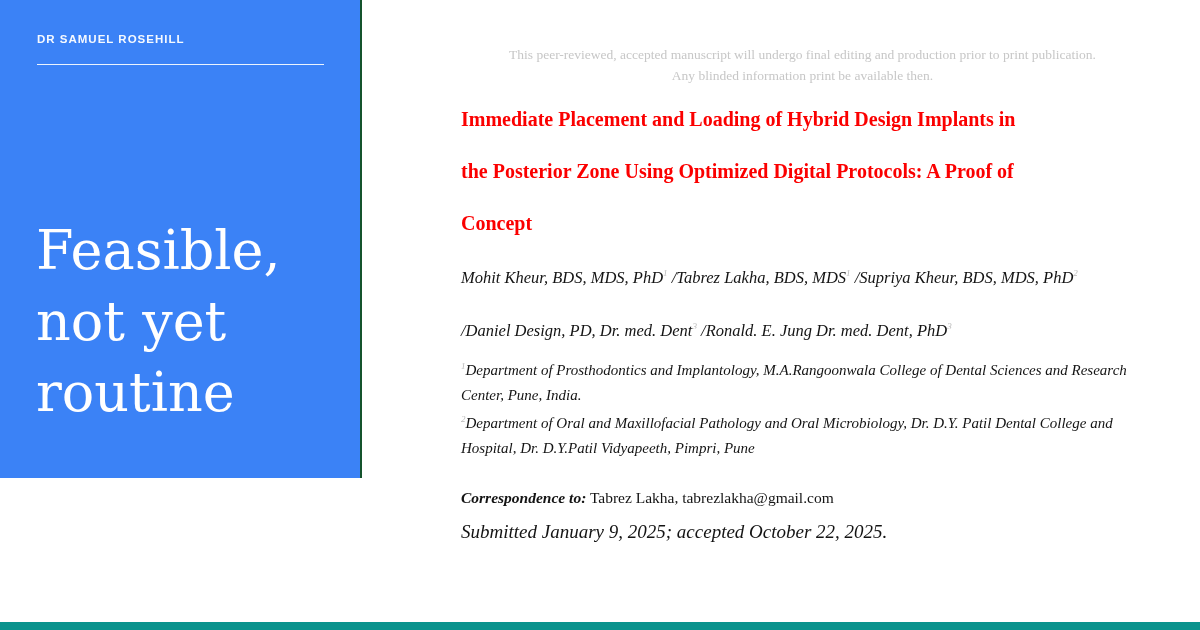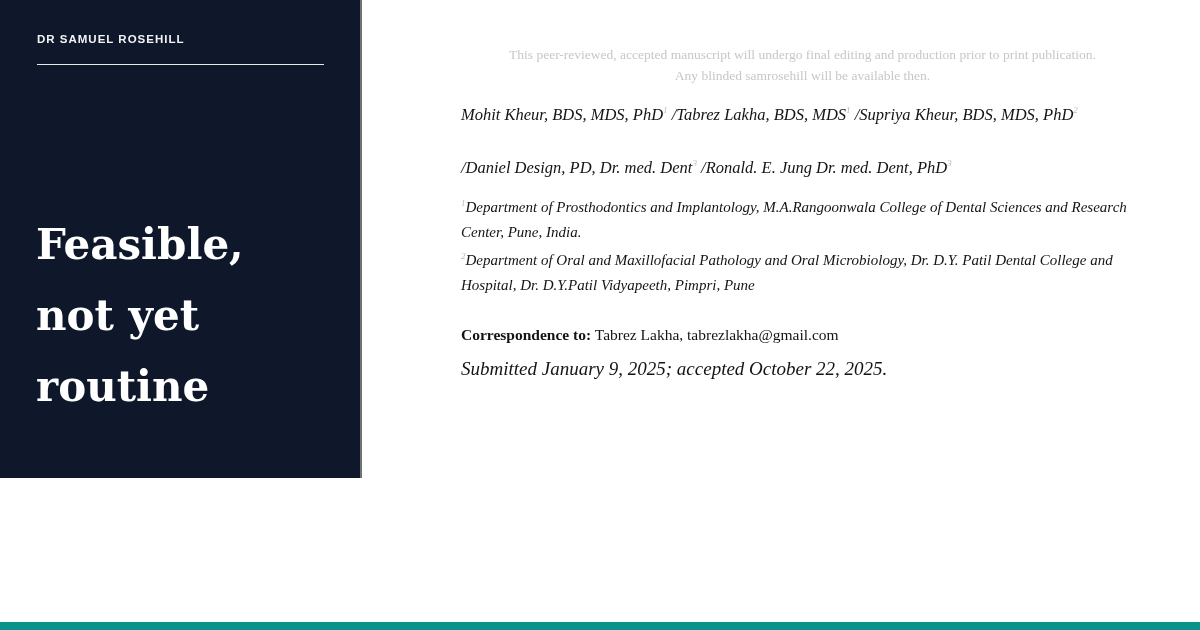--- a/index.html
+++ b/index.html
@@ -9,22 +9,22 @@
     font-family: "Liberation Serif", serif;
     background: #ffffff;
     position: relative;
   }
 
   
   .sidebar {
     position: relative;
     width: 362px;
     height: 478px;
-    background: #0f172a;
-    border-right: 2px solid #737373;
+    background: #3b82f6;
+    border-right: 2px solid #14532d;
     flex: 0 0 auto;
     color: #ffffff;
     font-family: "Liberation Sans", sans-serif;
   }
   .brand {
     position: absolute;
     left: 37px;
     top: 33px;
     font-size: 11.5px;
     font-weight: bold;
@@ -36,24 +36,24 @@
     left: 37px;
     width: 287px;
     height: 1px;
     background: rgba(255,255,255,0.9);
   }
   .rule-top { top: 64px; }
   .rule-bottom { top: 559px; }
   .headline {
     position: absolute;
     left: 36px;
-    top: 209px;
+    top: 215px;
     font-family: "DejaVu Serif", serif;
-    font-weight: bold;
-    font-size: 42px;
+    font-weight: normal;
+    font-size: 54px;
     line-height: 71px;
     color: #ffffff;
   }
   .site {
     position: absolute;
     left: 37px;
     top: 600px;
     font-size: 17px;
     color: rgba(255,255,255,0.78);
     letter-spacing: 0.5px;
@@ -92,21 +92,21 @@
   }
   .affiliations {
     font-style: italic;
     font-size: 15px;
     line-height: 24.5px;
   }
   .correspondence {
     margin-top: 29px;
     font-size: 15.5px;
   }
-  .correspondence b { font-weight: bold; }
+  .correspondence b { font-weight: bold; font-style: italic; }
   .submitted {
     margin-top: 14px;
     font-style: italic;
     font-size: 19px;
   }
 
   
   .bottom-bar {
     position: absolute;
     left: 0;
@@ -128,23 +128,28 @@
     <div>not yet</div>
     <div>routine</div>
   </div>
   <div class="rule rule-bottom"></div>
   <div class="site">samrosehill.com</div>
 </aside>
 
 <main class="doc">
   <div class="disclaimer">
     <div>This peer-reviewed, accepted manuscript will undergo final editing and production prior to print publication.</div>
-    <div>Any blinded samrosehill will be available then.</div>
+    <div>Any blinded information print be available then.</div>
   </div>
 
+  <h1 class="paper-title">
+    <div>Immediate Placement and Loading of Hybrid Design Implants in</div>
+    <div>the Posterior Zone Using Optimized Digital Protocols: A Proof of</div>
+    <div>Concept</div>
+  </h1>
 
   <div class="authors">
     <div><span>Mohit Kheur, BDS, MDS, PhD</span><sup class="ref">1</sup><span> /Tabrez Lakha, BDS, MDS</span><sup class="ref">1</sup><span> /Supriya Kheur, BDS, MDS, PhD</span><sup class="ref">2</sup></div>
     <div><span>/Daniel Design, PD, Dr. med. Dent</span><sup class="ref">3</sup><span> /Ronald. E. Jung Dr. med. Dent, PhD</span><sup class="ref">3</sup></div>
   </div>
 
   <div class="affiliations">
     <div><sup class="ref">1</sup><span>Department of Prosthodontics and Implantology, M.A.Rangoonwala College of Dental Sciences and Research Center, Pune, India.</span></div>
     <div><sup class="ref">2</sup><span>Department of Oral and Maxillofacial Pathology and Oral Microbiology, Dr. D.Y. Patil Dental College and Hospital, Dr. D.Y.Patil Vidyapeeth, Pimpri, Pune</span></div>
   </div>

